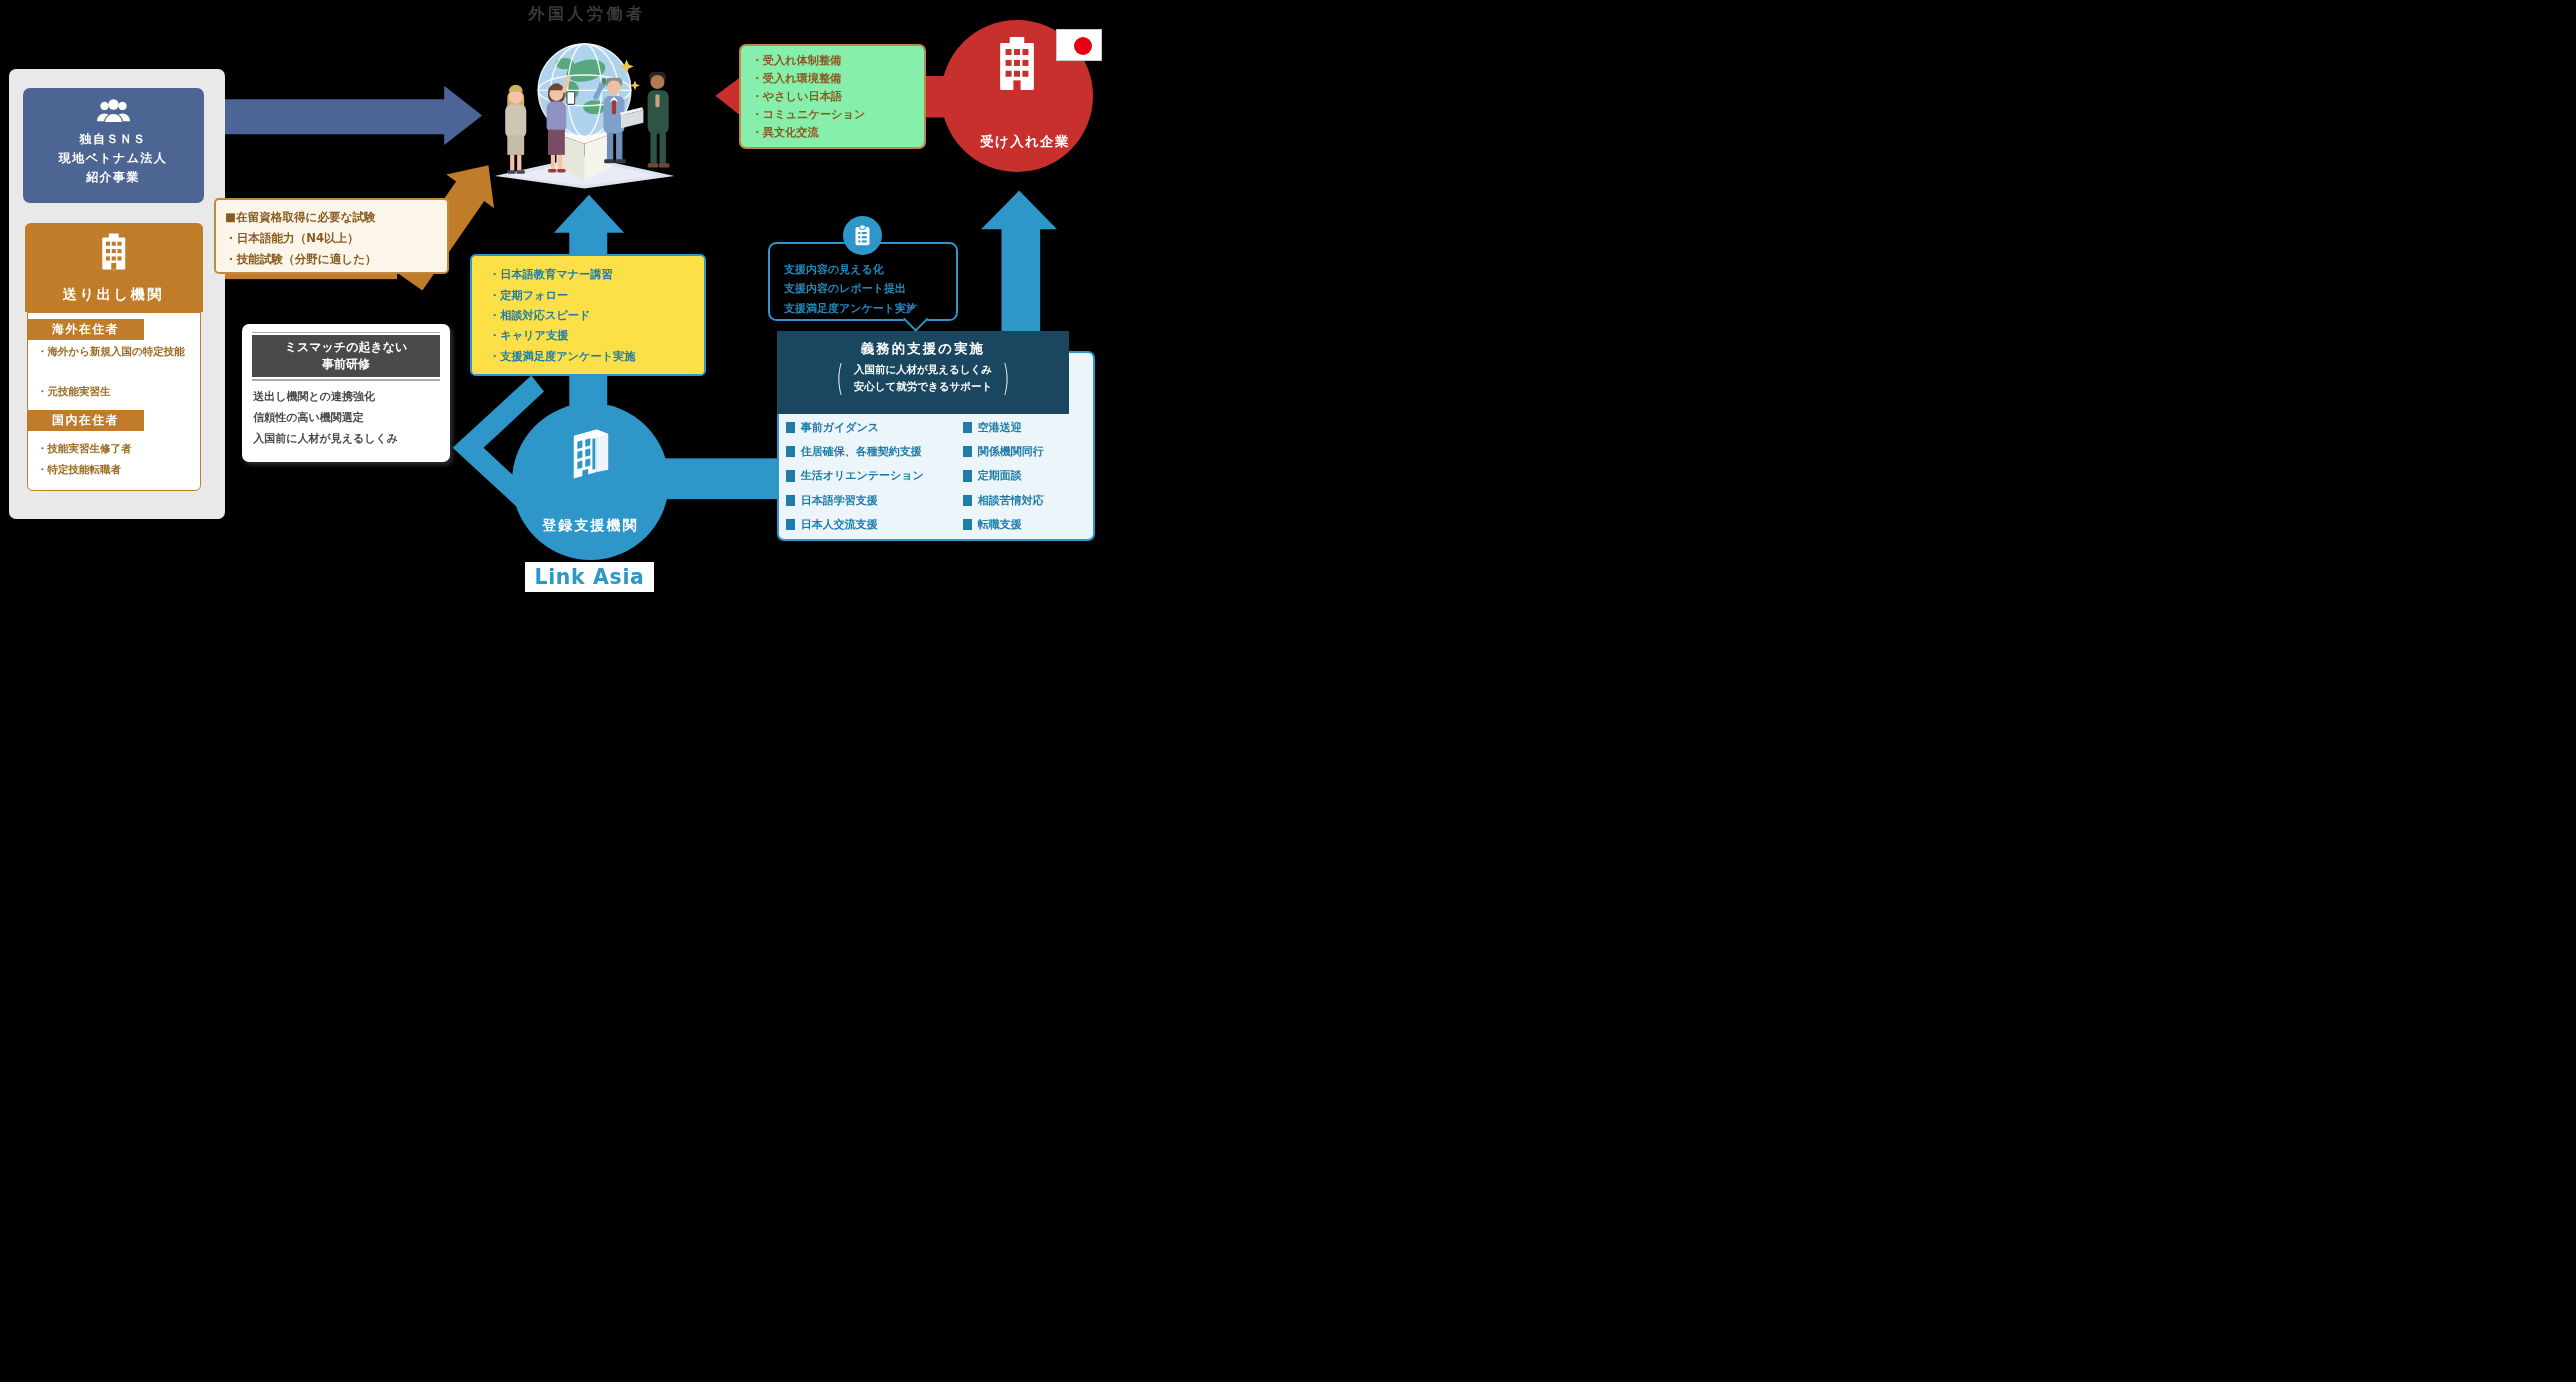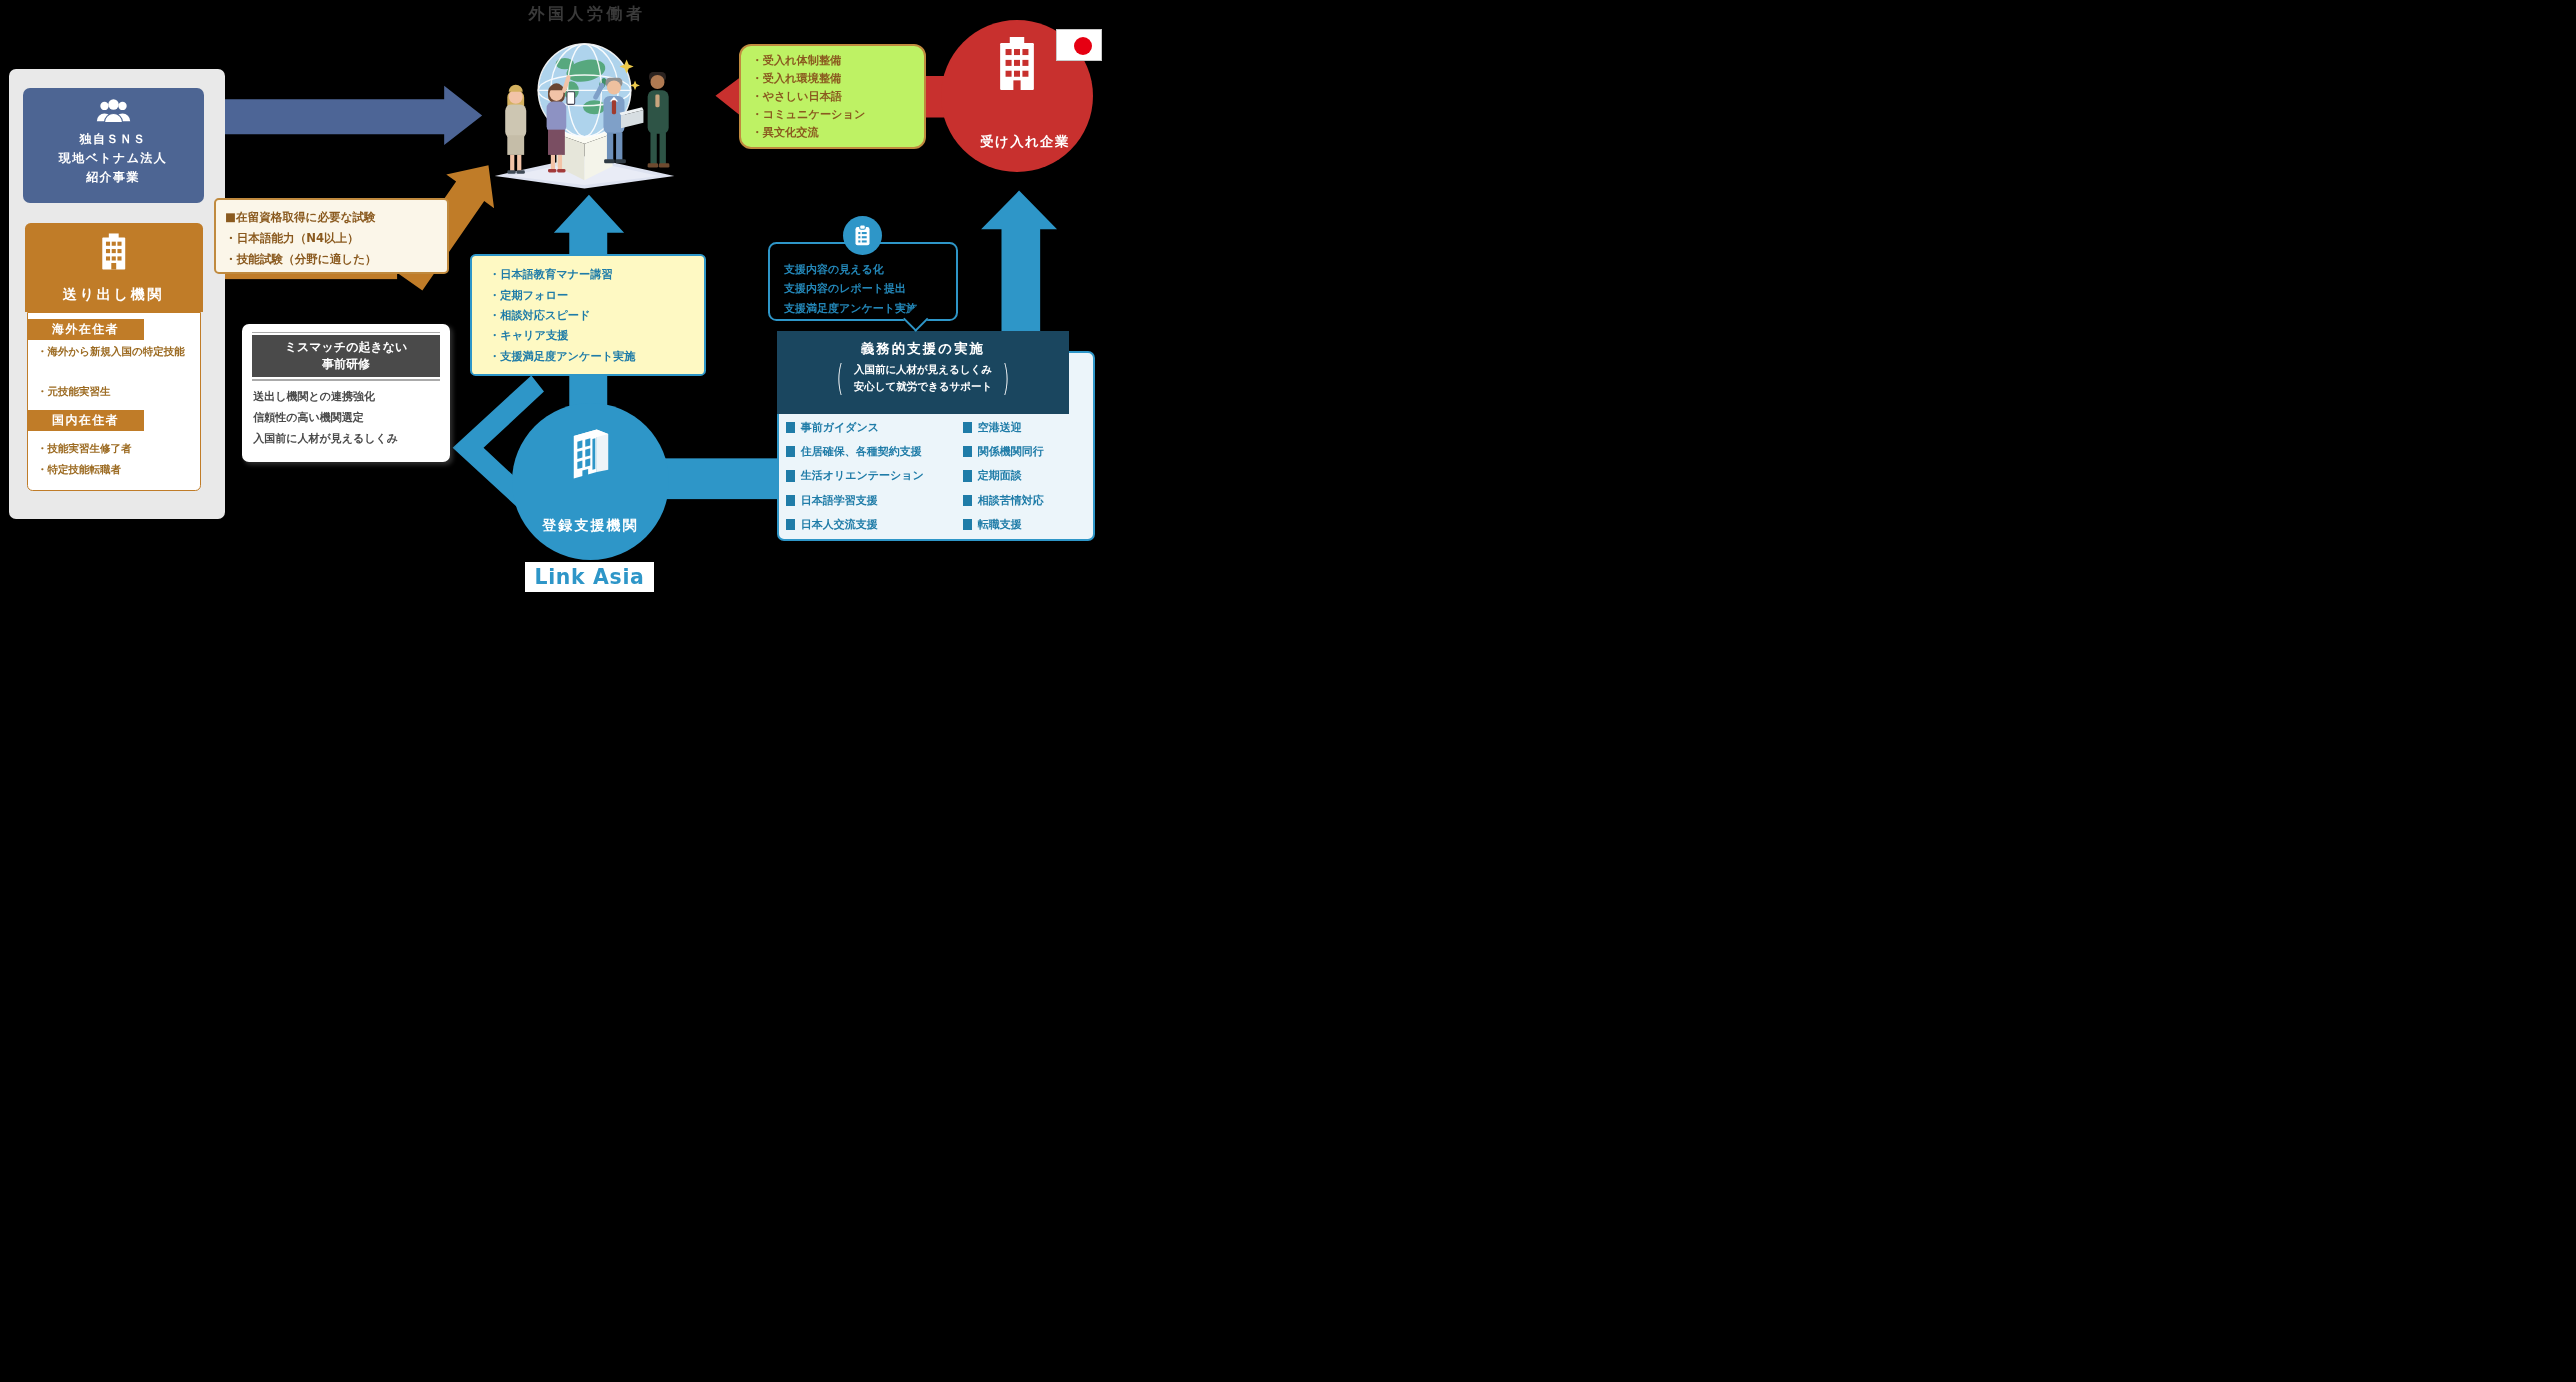--- a/index.html
+++ b/index.html
@@ -41,33 +41,33 @@
   #mis-box{left:242px;top:324px;width:208px;height:138px;background:#fff;border-radius:7px;
            box-shadow:2.1px 2.8px 4.2px rgba(80,80,80,.55);box-sizing:border-box;padding:7.7px 9.8px 0 9.8px;}
   .rule{height:1.4px;background:#aaa;}
   #mis-head{background:#4a4a4a;color:#fff;text-align:center;font-size:12px;font-weight:700;
             line-height:17.6px;padding:3.5px 0;margin:2.1px 0;}
   #mis-body{margin-top:4.9px;color:#4a4a4a;font-size:11px;font-weight:700;line-height:21px;padding-left:1.4px;}
 
   
   #main-title{left:485px;top:3.5px;width:204px;text-align:center;color:#3a3a3a;font-size:16px;
               font-weight:700;letter-spacing:3.5px;}
-  #center-box{left:470px;top:254px;width:236px;height:122px;background:#fef9c3;border:2.1px solid #2e96c8;
+  #center-box{left:470px;top:254px;width:236px;height:122px;background:#fde047;border:2.1px solid #2e96c8;
               border-radius:5.6px;box-sizing:border-box;color:#1f7ca8;font-size:11.2px;font-weight:700;
               line-height:20.4px;padding:9.1px 0 0 17px;}
   #blue-circle{left:512px;top:403px;width:157px;height:157px;border-radius:50%;background:#2e96c8;color:#fff;}
   #blue-circle .ic{position:absolute;left:0;right:0;top:22.5px;text-align:center;}
   #reg-label{position:absolute;left:0;right:0;bottom:25px;text-align:center;font-size:14px;
              font-weight:700;letter-spacing:2.1px;}
   #linkasia{left:525px;top:562px;width:129px;height:30px;background:#fff;color:#2e96c8;
             font-size:20.4px;font-weight:800;text-align:center;line-height:30px;letter-spacing:0.7px;}
 
   
-  #accept-box{left:739px;top:44px;width:187px;height:105px;background:#bef264;border:2.1px solid #c08a3e;
-              border-radius:12px;box-sizing:border-box;color:#8a5a1f;font-size:11.2px;font-weight:700;
+  #accept-box{left:739px;top:44px;width:187px;height:105px;background:#86efac;border:2.1px solid #c08a3e;
+              border-radius:7px;box-sizing:border-box;color:#8a5a1f;font-size:11.2px;font-weight:700;
               line-height:18px;padding:5.6px 0 0 10.5px;}
   #red-circle{left:941px;top:20.4px;width:152px;height:152px;border-radius:50%;background:#c8302e;color:#fff;}
   #red-circle .ic{position:absolute;left:0;right:0;top:17px;text-align:center;}
   #company-label{position:absolute;left:16px;right:0;bottom:21px;text-align:center;font-size:13.4px;
                  font-weight:700;letter-spacing:1.4px;}
   #flag{left:1056px;top:29px;width:46px;height:32px;background:#fff;border:0.7px solid #c9c9c9;box-sizing:border-box;}
   #flag .disc{position:absolute;left:17px;top:7px;width:18.3px;height:18.3px;border-radius:50%;background:#e60012;}
 
   #clip-circle{left:843px;top:216px;width:39px;height:39px;border-radius:50%;background:#2e96c8;}
   #clip-circle svg{position:absolute;left:11.2px;top:9.1px;}

